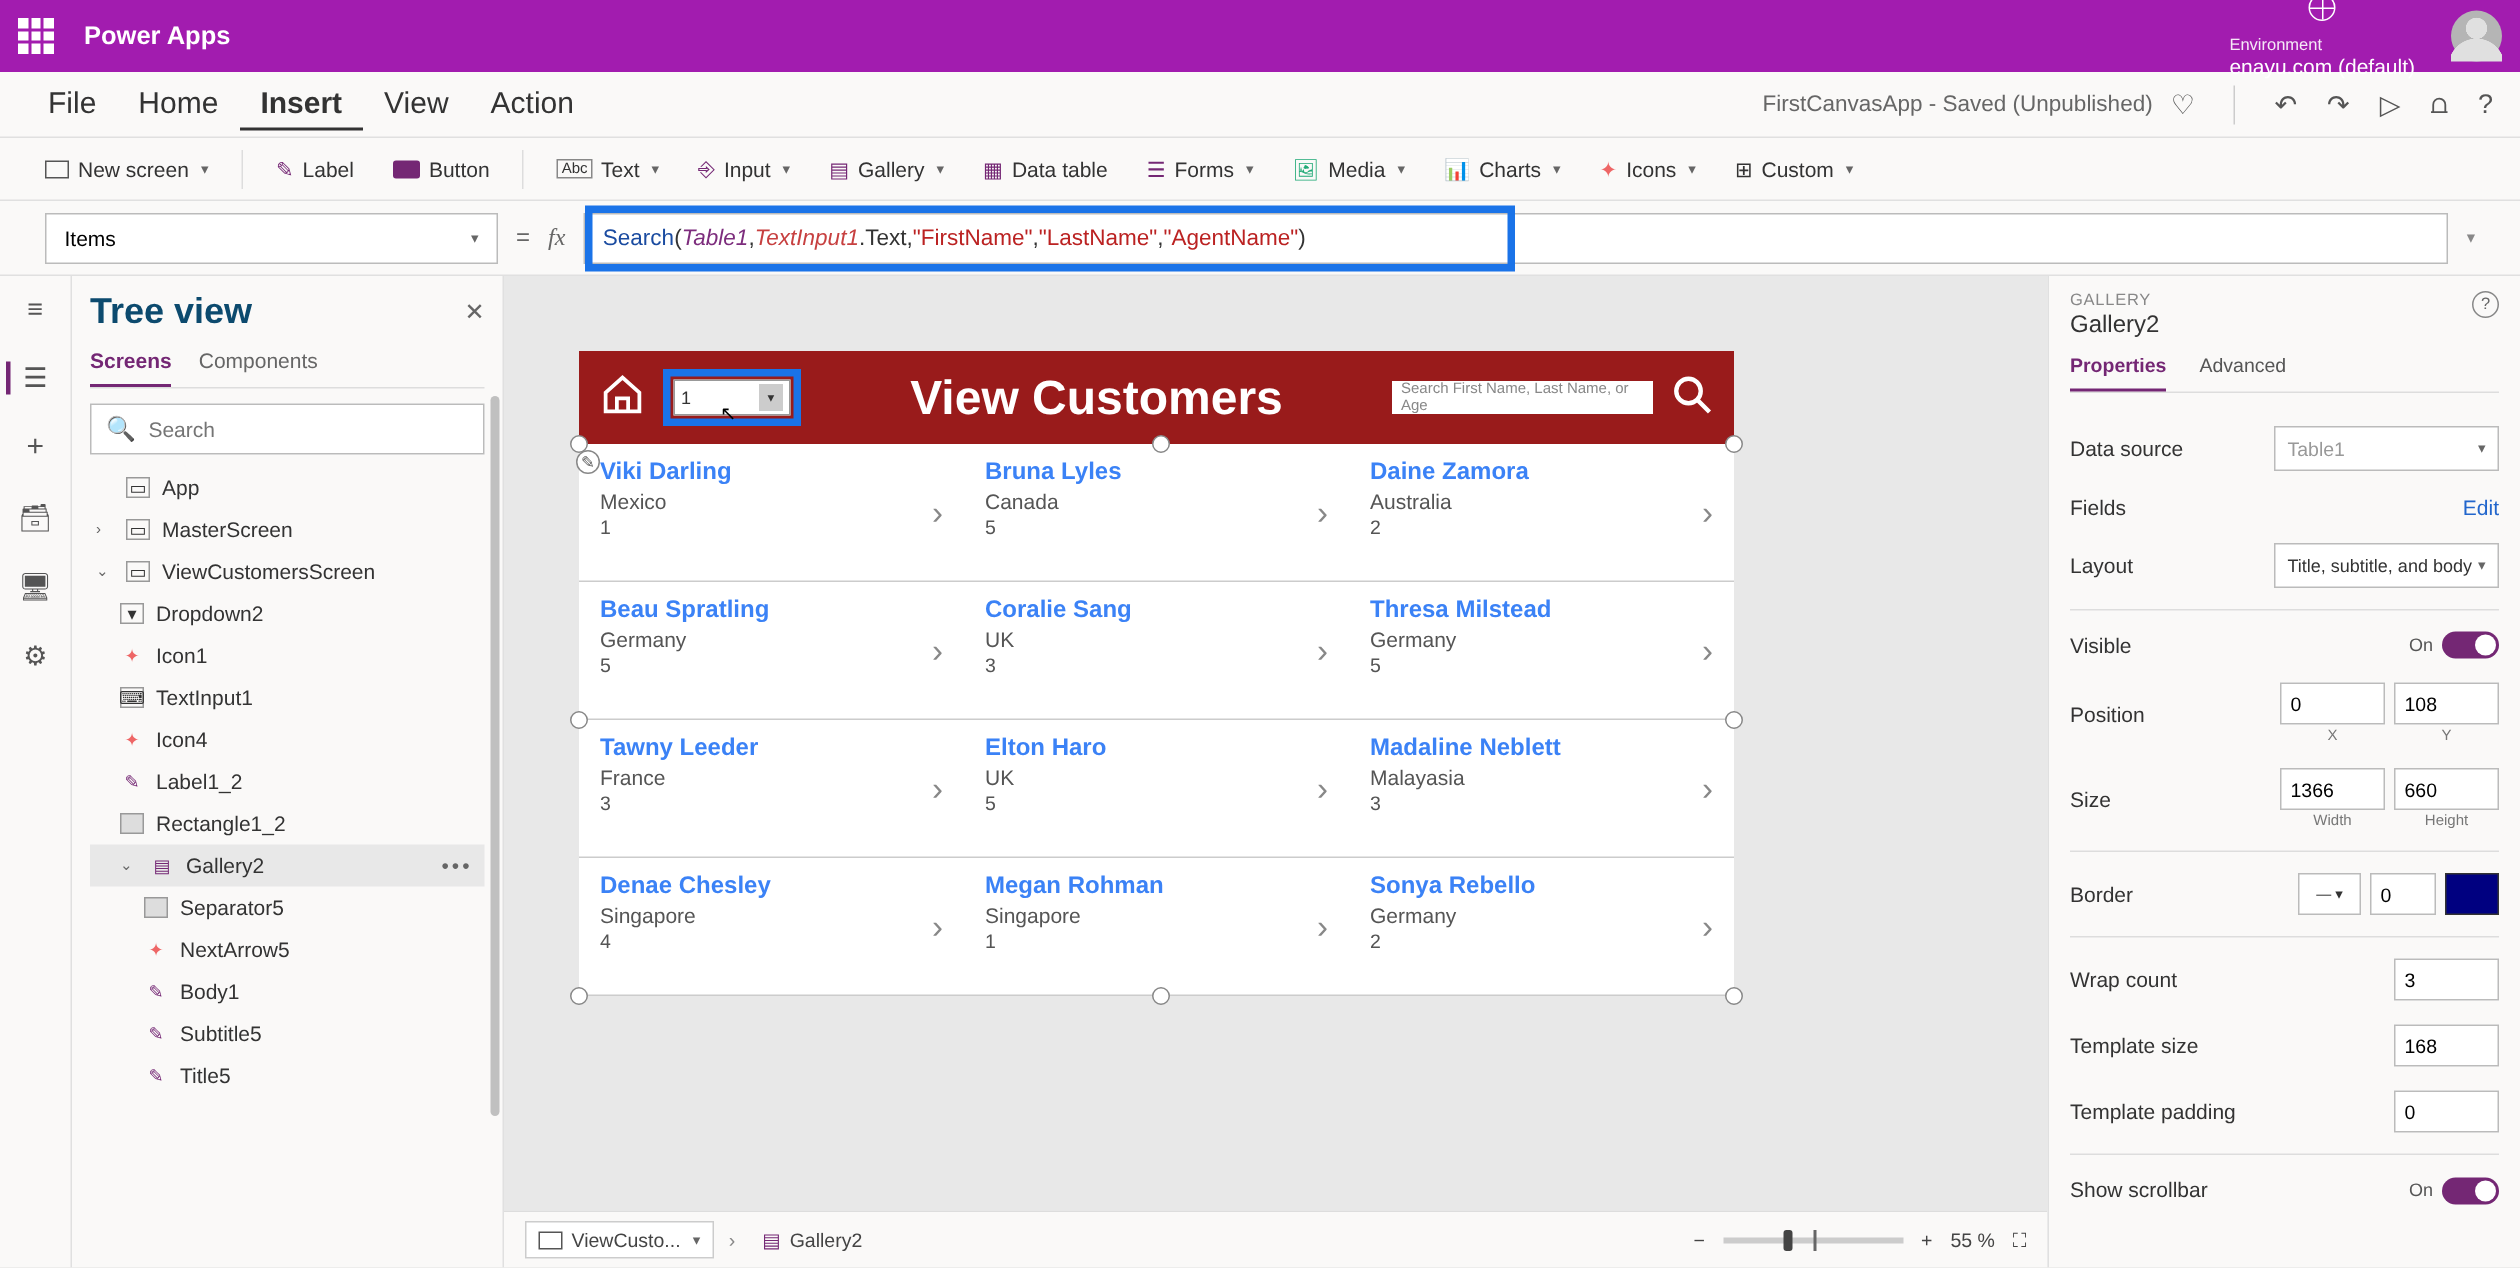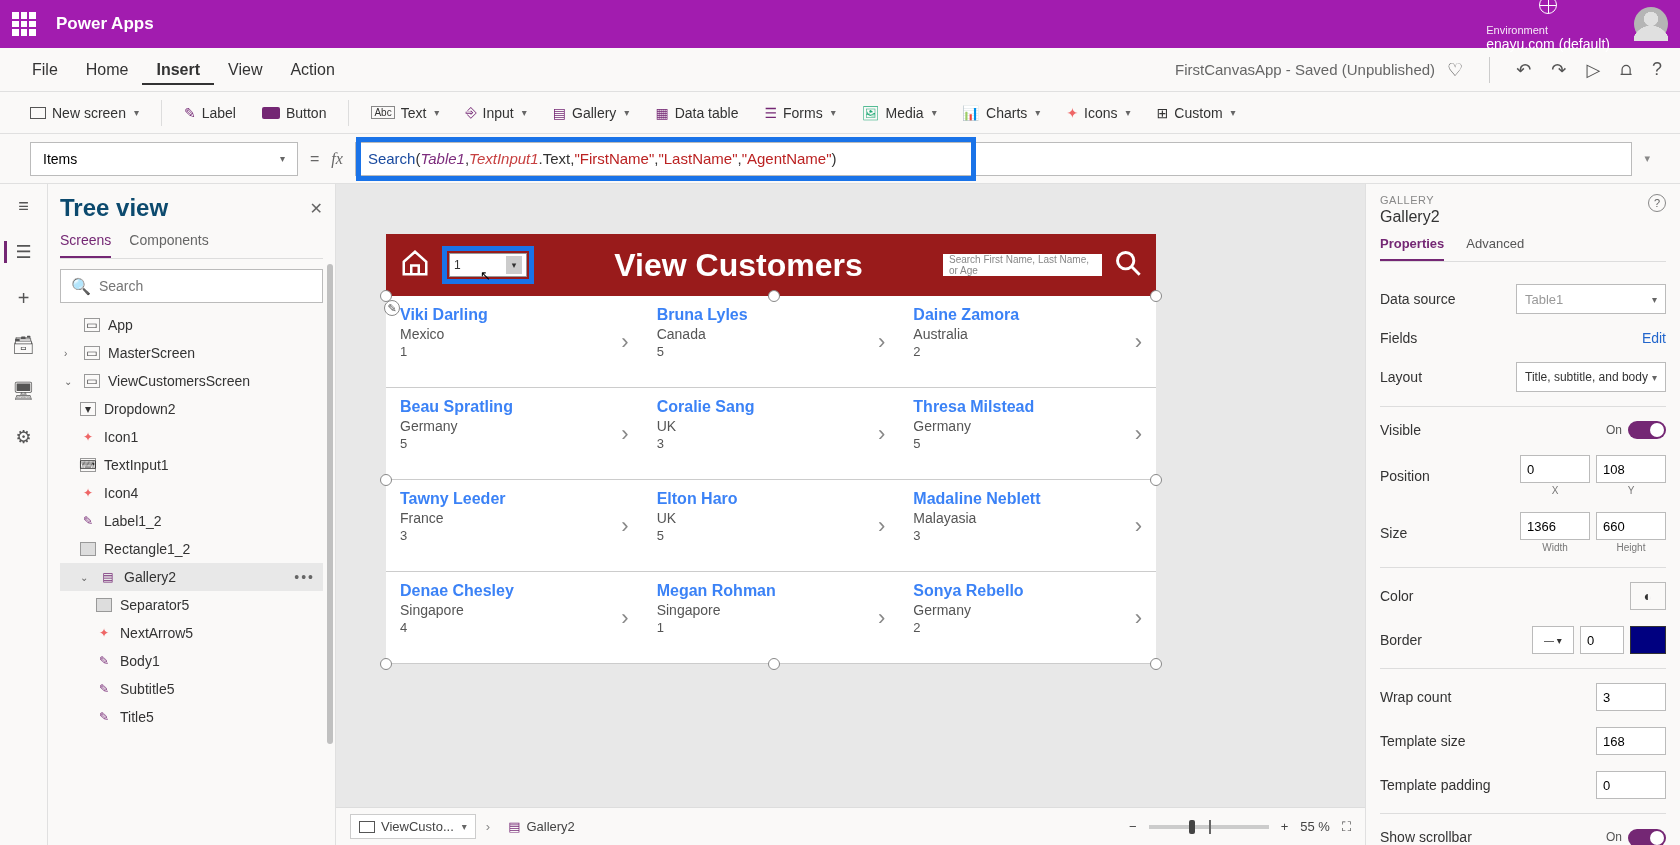--- a/index.html
+++ b/index.html
@@ -15,37 +15,37 @@
 .env-text .env-lbl { font-size: 11px; opacity: .9; }
 .env-text .env-name { font-size: 14px; }
 .avatar { width: 34px; height: 34px; border-radius: 50%; background: #b5b5b5; margin-left: 24px; position: relative; }
 .avatar::after { content:''; position:absolute; inset:0; background: radial-gradient(circle at 50% 35%, #e0e0e0 25%, transparent 26%), radial-gradient(circle at 50% 110%, #e0e0e0 45%, transparent 46%); }
 .globe-icon { width:18px; height:18px; border:1.5px solid white; border-radius:50%; position:relative; }
 .globe-icon::before { content:''; position:absolute; left:50%; top:0; bottom:0; width:1px; background:white; }
 .globe-icon::after { content:''; position:absolute; top:50%; left:0; right:0; height:1px; background:white; }
 
 
 .menu-bar { background: #faf9f8; height: 44px; display: flex; align-items: center; padding: 0 18px; border-bottom: 1px solid #e0e0e0; }
-.menu-item { padding: 6px 14px; font-size: 16px; color: #333; cursor: pointer; }
+.menu-item { padding: 6px 14px; font-size: 20px; color: #333; cursor: pointer; }
 .menu-item.active { font-weight: 600; border-bottom: 2px solid #333; padding-bottom: 4px; }
 .menu-spacer { flex: 1; }
 .doc-status { color: #666; font-size: 15px; margin-right: 12px; }
 .menu-icons { display: flex; align-items: center; gap: 20px; font-size: 18px; color: #555; }
 .menu-icons span { cursor: pointer; }
 .divider-v { width:1px; height:26px; background:#ccc; margin:0 6px; }
 
 
 .ribbon { background: #faf9f8; height: 42px; display: flex; align-items: center; padding: 0 20px; gap: 6px; border-bottom: 1px solid #e0e0e0; font-size: 14px; color: #333; }
 .ribbon-btn { display: flex; align-items: center; gap: 6px; padding: 4px 10px; cursor: pointer; }
 .ribbon-sep { width: 1px; height: 26px; background: #ddd; margin: 0 6px; }
 .chevron { font-size: 10px; color: #666; margin-left: 2px; }
 
 
 .formula-row { background: #faf9f8; height: 50px; display: flex; align-items: center; padding: 0 30px; gap: 12px; border-bottom: 1px solid #e0e0e0; }
-.prop-select { width: 268px; height: 34px; border: 1px solid #bbb; background: white; padding: 0 12px; display: flex; align-items: center; justify-content: space-between; font-size: 14px; cursor: pointer; }
+.prop-select { width: 302px; height: 34px; border: 1px solid #bbb; background: white; padding: 0 12px; display: flex; align-items: center; justify-content: space-between; font-size: 14px; cursor: pointer; }
 .equals { font-size: 16px; color: #666; }
 .fx { font-style: italic; font-family: serif; color: #666; font-size: 16px; }
 .formula-input { flex: 1; height: 34px; border: 1px solid #bbb; background: white; padding: 0 12px; display: flex; align-items: center; font-family: Consolas, monospace; font-size: 15px; position: relative; }
 .formula-highlight { position: absolute; left: 0; top: -6px; bottom: -6px; width: 620px; border: 5px solid #1a73e8; pointer-events: none; }
 .tk-fn { color: #1a4ba0; }
 .tk-id { color: #7d2d7d; font-style: italic; }
 .tk-id2 { color: #c74040; font-style: italic; }
 .tk-plain { color: #333; }
 .tk-str { color: #b22; }
 .formula-chev { color: #888; font-size: 11px; }
@@ -58,21 +58,21 @@
 .left-rail span { cursor: pointer; }
 .rail-active { border-left: 3px solid #742774; padding-left: 8px; margin-left: -11px; }
 
 
 .tree-panel { width: 288px; background: #faf9f8; border-right: 1px solid #e0e0e0; display: flex; flex-direction: column; padding: 10px 12px; overflow-y: auto; position: relative; }
 .tree-title-row { display: flex; align-items: center; justify-content: space-between; margin-bottom: 10px; }
 .tree-title { font-size: 24px; font-weight: 700; color: #0c4a6e; }
 .close-x { font-size: 16px; color: #666; cursor: pointer; }
 .tree-tabs { display: flex; gap: 18px; border-bottom: 1px solid #ddd; margin-bottom: 10px; }
 .tree-tab { font-size: 14px; padding-bottom: 8px; color: #666; cursor: pointer; }
-.tree-tab.active { color: #742774; border-bottom: 2px solid #742774; font-weight: 400; }
+.tree-tab.active { color: #742774; border-bottom: 2px solid #742774; font-weight: 700; }
 .search-box { height: 34px; border: 1px solid #bbb; background: white; display: flex; align-items: center; padding: 0 10px; gap: 8px; margin-bottom: 8px; }
 .search-box input { border: none; outline: none; flex: 1; font-size: 14px; }
 .tree-node { display: flex; align-items: center; gap: 8px; padding: 6px 4px; font-size: 14px; color: #333; cursor: pointer; }
 .tree-node .chev { width: 12px; font-size: 10px; color: #666; }
 .tree-node .node-icon { width: 16px; height: 14px; display: inline-flex; align-items: center; justify-content: center; font-size: 12px; border: 1px solid #999; }
 .indent-1 { padding-left: 20px; }
 .indent-2 { padding-left: 36px; }
 .tree-node.selected { background: #e8e8e8; }
 .tree-dots { margin-left: auto; color: #666; letter-spacing: 2px; margin-right: 4px; }
 .scroll-thumb { position: absolute; right: 2px; top: 80px; width: 6px; height: 480px; background: #c0c0c0; border-radius: 3px; }
@@ -81,21 +81,21 @@
 .canvas-wrap { flex: 1; background: #e8e8e8; display: flex; flex-direction: column; }
 .canvas { flex: 1; position: relative; padding: 50px 40px 0 50px; }
 .app-screen { width: 770px; background: white; position: relative; }
 .app-header { background: #991b1b; height: 62px; display: flex; align-items: center; padding: 0 14px; gap: 12px; color: white; position: relative; }
 .home-icon svg { width: 30px; height: 30px; stroke: white; fill: none; stroke-width: 2; }
 .dd-highlight { border: 5px solid #1a73e8; padding: 2px; }
 .dd-box { width: 78px; height: 24px; background: white; border: 1px solid #999; display: flex; align-items: center; justify-content: space-between; padding: 0 4px; font-size: 12px; color: #333; position: relative; }
 .dd-box .dd-chev { background: #ccc; width: 16px; height: 18px; display: flex; align-items: center; justify-content: center; font-size: 9px; }
 .cursor { position: absolute; font-size: 13px; left: 30px; top: 14px; color: black; }
 .screen-title { flex: 1; text-align: center; font-size: 32px; font-weight: 700; }
-.search-field { width: 159px; height: 22px; background: white; color: #888; font-size: 10px; padding: 0 6px; display: flex; align-items: center; }
+.search-field { width: 174px; height: 22px; background: white; color: #888; font-size: 10px; padding: 0 6px; display: flex; align-items: center; }
 .mag-icon svg { width: 28px; height: 28px; stroke: white; fill: none; stroke-width: 2.5; }
 .gallery-grid { display: flex; flex-direction: column; }
 .gallery-row { display: flex; border-bottom: 1px solid #ccc; height: 92px; }
 .g-cell { flex: 1; padding: 10px 14px; display: flex; align-items: flex-start; justify-content: space-between; }
 .g-text .g-name { font-size: 16px; font-weight: 600; color: #3b82f6; }
 .g-text .g-sub { font-size: 14px; color: #555; margin-top: 2px; }
 .g-text .g-num { font-size: 13px; color: #555; margin-top: 2px; }
 .g-arrow { align-self: center; font-size: 22px; color: #888; }
 
 
@@ -589,26 +589,20 @@
           </div>
         <div class="dual-col">
             <input class="prop-input" value="660" style="">
             <span class="dual-lbl">Height</span>
           </div>
       </div>
       </div>
 
     <div style="border-top:1px solid #ddd;margin:6px 0"></div>
 
-    <div class="prop-row">
-        <span>Color</span>
-      <div class="color-swatch">
-          <span style="font-size:14px">◐</span>
-        </div>
-      </div>
 
     <div class="prop-row">
         <span>Border</span>
       <div class="border-wrap">
         <div class="line-sel">— ▾</div>
         <input class="prop-input" style="width: 44px;" value="0">
         <div class="navy-box"></div>
       </div>
       </div>
 

